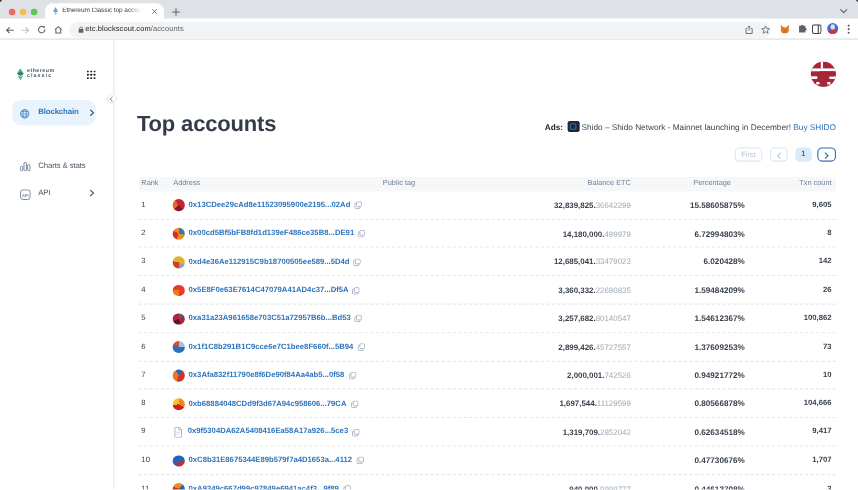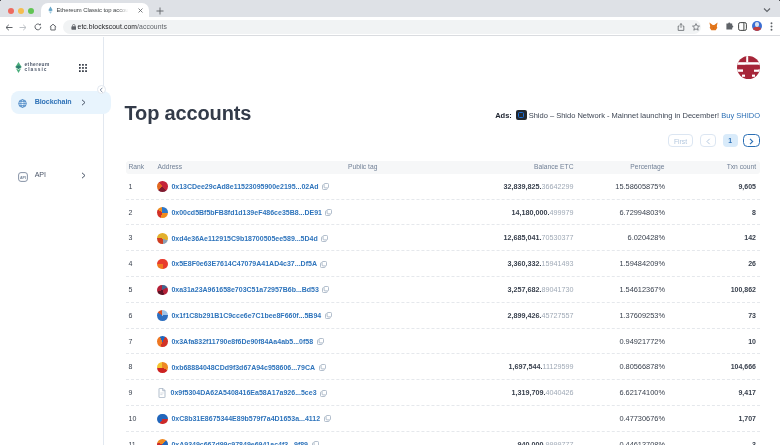--- a/index.html
+++ b/index.html
@@ -8,21 +8,21 @@
 #tab{position:absolute;left:41.3px;top:3px;width:107.7px;height:14px;background:#fff;border-radius:7px 7px 0 0}
 #tabtitle{position:absolute;left:15.2px;top:3.6px;width:79px;height:9px;font-size:5.9px;color:#3C4043;letter-spacing:-.05px;white-space:nowrap;overflow:hidden}
 #tabfade{position:absolute;left:76px;top:2px;width:19px;height:11px;background:linear-gradient(90deg,rgba(255,255,255,0),#fff 60%)}
 #toolbar{position:absolute;left:0;top:17px;width:780px;height:19px;background:#fff;border-bottom:1px solid #DADCE0}
 #omnibox{position:absolute;left:63px;top:2.5px;width:638px;height:14.5px;border-radius:7.5px;background:#F1F3F4}
 #url{position:absolute;left:14.5px;top:3.6px;font-size:6.8px;font-weight:500;color:#202124;letter-spacing:.1px;white-space:nowrap}
 #url .path{color:#5F6368}
 
 #page{position:absolute;left:0;top:37px;width:780px;height:408px;background:#fff}
 #sidebar{position:absolute;left:0;top:0;width:104px;height:408px;border-right:1px solid #E2E8F0}
-.menuitem{position:absolute;left:11px;width:100px;height:23px;border-radius:8px}
+.menuitem{position:absolute;left:11px;width:76px;height:23px;border-radius:8px}
 .mi-label{position:absolute;left:23.7px;top:0;height:23px;line-height:23px;font-size:7.1px;color:#4A5568;letter-spacing:-.1px;white-space:nowrap}
 .mi-icon{position:absolute;left:6.5px;top:7.5px}
 .blue{color:#2F72B7}
 #collapsebtn{position:absolute;left:96.5px;top:48px;width:9px;height:9px;background:#fff;border:1px solid #E2E8F0;border-radius:50%;z-index:5}
 
 #searchbar{position:absolute;left:126px;top:17.5px;width:590px;height:29px;border:1px solid #E2E8F0;border-radius:9px}
 #searchph{position:absolute;left:22.5px;top:0;height:27px;line-height:27px;font-size:8px;color:#A0AEC0;letter-spacing:0}
 
 #heading{position:absolute;left:124.5px;top:65.3px;font-size:20px;font-weight:600;color:#333b49;letter-spacing:-.15px}
 #adsline{position:absolute;right:20px;top:72.6px;height:10px;font-size:7.5px;color:#3e4654;white-space:nowrap}
@@ -32,21 +32,21 @@
 #thead{position:absolute;left:126px;top:124px;width:634px;height:12.8px;background:#F6F7F8;border-radius:3px;font-size:6.7px;color:#718096;line-height:12.8px}
 .th{position:absolute;top:0}
 .tr{position:absolute;left:126px;width:634px;height:25.8px;border-bottom:1px dashed #E5E8EC;font-size:7px;line-height:25.4px}
 .rank{position:absolute;left:2.5px;color:#39414e;font-weight:500}
 .aw{position:absolute;left:30.8px;top:0;height:25.8px;display:flex;align-items:center}
 .ic{width:10.8px;height:10.8px;border-radius:50%;margin-right:3.8px;flex:none}
 .addr{color:#2E74BC;font-weight:600;letter-spacing:0}
 .cp{margin-left:3.5px}
 .bal{position:absolute;right:186.5px;color:#39414e;font-weight:600;font-size:7.2px}
 .bal i{font-style:normal;color:#9FA9B6;font-weight:400}
-.pct{position:absolute;right:95px;color:#39414e;font-weight:400;font-size:7.4px}
+.pct{position:absolute;right:83px;color:#39414e;font-weight:700;font-size:7.4px}
 .txn{position:absolute;right:4px;color:#39414e;font-weight:600}
 .corner{position:absolute;top:0;width:3px;height:3px;z-index:20}
 </style></head>
 <body>
 <div id="tabbar">
   <div class="tl" style="left:8.3px;background:#EE6A5F"></div>
   <div class="tl" style="left:18.3px;background:#F5BD4F"></div>
   <div class="tl" style="left:28.3px;background:#61C454"></div>
   <div id="tab">
     <svg style="position:absolute;left:6.6px;top:3.2px" width="5" height="8.4" viewBox="0 0 6 9">
@@ -138,20 +138,28 @@
     <div class="menuitem" style="top:54px;background:#E8F4FD">
       <svg class="mi-icon" width="9" height="9" viewBox="0 0 9 9">
           <circle cx="4.5" cy="4.5" r="3.8" stroke="#3579BE" stroke-width="0.8" fill="none"></circle>
           <ellipse cx="4.5" cy="4.5" rx="1.7" ry="3.8" stroke="#3579BE" stroke-width="0.6" fill="none"></ellipse>
           <path d="M0.8 4.5h7.4M1.5 2.5h6M1.5 6.5h6" stroke="#3579BE" stroke-width="0.6"></path>
         </svg>
       <div class="mi-label blue" style="font-weight:600">Blockchain</div>
       <svg style="position:absolute;left:69.5px;top:8px" width="5" height="7" viewBox="0 0 5 7">
           <path d="M1 0.8L4 3.5L1 6.2" stroke="#44506033" stroke-width="1" fill="none" style="stroke:#475366"></path>
         </svg>
+    </div>
+    <div class="menuitem" style="top:102.5px">
+      <svg class="mi-icon" width="10" height="9" viewBox="0 0 10 9">
+          <rect x="0.5" y="4.2" width="2.2" height="4.2" rx="1.1" stroke="#718096" stroke-width="0.85" fill="none"></rect>
+          <rect x="3.8" y="0.6" width="2.2" height="7.8" rx="1.1" stroke="#718096" stroke-width="0.85" fill="none"></rect>
+          <rect x="7.1" y="2.6" width="2.2" height="5.8" rx="1.1" stroke="#718096" stroke-width="0.85" fill="none"></rect>
+        </svg>
+      <div class="mi-label">Charts &amp; stats</div>
     </div>
     <div class="menuitem" style="top:127px">
       <svg class="mi-icon" width="10" height="10" viewBox="0 0 10 10">
           <rect x="0.6" y="0.6" width="8.8" height="8.8" rx="2.4" stroke="#718096" stroke-width="0.85" fill="none"></rect>
           <text x="5" y="6.7" font-size="3.6" font-weight="700" fill="#718096" text-anchor="middle" font-family="Liberation Sans">API</text>
         </svg>
       <div class="mi-label">API</div>
       <svg style="position:absolute;left:69.5px;top:8px" width="5" height="7" viewBox="0 0 5 7">
           <path d="M1 0.8L4 3.5L1 6.2" stroke="#475366" stroke-width="1" fill="none"></path>
         </svg>
@@ -234,49 +242,49 @@
 <div class="tr" style="top:225.4px">
 <span class="rank">3</span>
 <span class="aw">
       <span class="ic" style="background:conic-gradient(from 0deg,#e2b02c 0 110deg,#8aa0b5 110deg 180deg,#cf3d22 180deg 280deg,#e2b02c 280deg 360deg)"></span>
       <span class="addr">0xd4e36Ae112915C9b18700505ee589...5D4d</span>
       <svg class="cp" width="7" height="7" viewBox="0 0 7 7">
         <rect x="2.1" y="0.5" width="4.4" height="4.4" rx="0.9" stroke="#A0AEC0" stroke-width="0.8" fill="none"></rect>
         <path d="M1.7 1.7H1.4a0.9 0.9 0 0 0-0.9 0.9v3a0.9 0.9 0 0 0 0.9 0.9h3a0.9 0.9 0 0 0 0.9-0.9v-0.3" stroke="#A0AEC0" stroke-width="0.8" fill="none"></path>
       </svg>
     </span>
-<span class="bal">12,685,041.<i>70530377</i></span>
+<span class="bal">12,685,041.<i>33479023</i></span>
 <span class="pct">6.020428%</span>
 <span class="txn">142</span>
 </div>
 <div class="tr" style="top:251.2px">
 <span class="rank">4</span>
 <span class="aw">
       <span class="ic" style="background:conic-gradient(from 0deg,#e83b2d 0 180deg,#ef7a1f 180deg 270deg,#e83b2d 270deg 360deg)"></span>
       <span class="addr">0x5E8F0e63E7614C47079A41AD4c37...Df5A</span>
       <svg class="cp" width="7" height="7" viewBox="0 0 7 7">
         <rect x="2.1" y="0.5" width="4.4" height="4.4" rx="0.9" stroke="#A0AEC0" stroke-width="0.8" fill="none"></rect>
         <path d="M1.7 1.7H1.4a0.9 0.9 0 0 0-0.9 0.9v3a0.9 0.9 0 0 0 0.9 0.9h3a0.9 0.9 0 0 0 0.9-0.9v-0.3" stroke="#A0AEC0" stroke-width="0.8" fill="none"></path>
       </svg>
     </span>
-<span class="bal">3,360,332.<i>15941493</i></span>
+<span class="bal">3,360,332.<i>22690835</i></span>
 <span class="pct">1.59484209%</span>
 <span class="txn">26</span>
 </div>
 <div class="tr" style="top:277.0px">
 <span class="rank">5</span>
 <span class="aw">
       <span class="ic" style="background:conic-gradient(from 0deg,#47648c 0 60deg,#b32038 60deg 160deg,#5d1426 160deg 250deg,#b32038 250deg 360deg)"></span>
       <span class="addr">0xa31a23A961658e703C51a72957B6b...Bd53</span>
       <svg class="cp" width="7" height="7" viewBox="0 0 7 7">
         <rect x="2.1" y="0.5" width="4.4" height="4.4" rx="0.9" stroke="#A0AEC0" stroke-width="0.8" fill="none"></rect>
         <path d="M1.7 1.7H1.4a0.9 0.9 0 0 0-0.9 0.9v3a0.9 0.9 0 0 0 0.9 0.9h3a0.9 0.9 0 0 0 0.9-0.9v-0.3" stroke="#A0AEC0" stroke-width="0.8" fill="none"></path>
       </svg>
     </span>
-<span class="bal">3,257,682.<i>89041730</i></span>
+<span class="bal">3,257,682.<i>80140547</i></span>
 <span class="pct">1.54612367%</span>
 <span class="txn">100,862</span>
 </div>
 <div class="tr" style="top:302.8px">
 <span class="rank">6</span>
 <span class="aw">
       <span class="ic" style="background:conic-gradient(from 0deg,#9fc3e8 20deg 90deg,#2e6fc0 90deg 300deg,#d84f24 300deg 380deg)"></span>
       <span class="addr">0x1f1C8b291B1C9cce6e7C1bee8F660f...5B94</span>
       <svg class="cp" width="7" height="7" viewBox="0 0 7 7">
         <rect x="2.1" y="0.5" width="4.4" height="4.4" rx="0.9" stroke="#A0AEC0" stroke-width="0.8" fill="none"></rect>
@@ -290,20 +298,21 @@
 <div class="tr" style="top:328.6px">
 <span class="rank">7</span>
 <span class="aw">
       <span class="ic" style="background:conic-gradient(from 330deg,#2266bb 0 60deg,#d13326 60deg 230deg,#ee7722 230deg 360deg)"></span>
       <span class="addr">0x3Afa832f11790e8f6De90f84Aa4ab5...0f58</span>
       <svg class="cp" width="7" height="7" viewBox="0 0 7 7">
         <rect x="2.1" y="0.5" width="4.4" height="4.4" rx="0.9" stroke="#A0AEC0" stroke-width="0.8" fill="none"></rect>
         <path d="M1.7 1.7H1.4a0.9 0.9 0 0 0-0.9 0.9v3a0.9 0.9 0 0 0 0.9 0.9h3a0.9 0.9 0 0 0 0.9-0.9v-0.3" stroke="#A0AEC0" stroke-width="0.8" fill="none"></path>
       </svg>
     </span>
+<span class="bal">2,000,001.<i>742526</i></span>
 <span class="pct">0.94921772%</span>
 <span class="txn">10</span>
 </div>
 <div class="tr" style="top:354.4px">
 <span class="rank">8</span>
 <span class="aw">
       <span class="ic" style="background:conic-gradient(from 0deg,#ee8822 0 120deg,#cc2222 120deg 260deg,#f4c430 260deg 360deg)"></span>
       <span class="addr">0xb68884048CDd9f3d67A94c958606...79CA</span>
       <svg class="cp" width="7" height="7" viewBox="0 0 7 7">
         <rect x="2.1" y="0.5" width="4.4" height="4.4" rx="0.9" stroke="#A0AEC0" stroke-width="0.8" fill="none"></rect>
@@ -321,22 +330,22 @@
         <path d="M1 0.9a0.5 0.5 0 0 1 0.5-0.5h3.4L7 2.5V9.1a0.5 0.5 0 0 1-0.5 0.5H1.5A0.5 0.5 0 0 1 1 9.1Z" stroke="#A0AEC0" stroke-width="0.8" fill="#fff"></path>
         <path d="M4.7 0.5V2.7H7" stroke="#A0AEC0" stroke-width="0.8" fill="none"></path>
         <path d="M2.3 5h3.4M2.3 6.6h2.2" stroke="#C3CBD5" stroke-width="0.7"></path>
       </svg>
       <span class="addr">0x9f5304DA62A5408416Ea58A17a926...5ce3</span>
       <svg class="cp" width="7" height="7" viewBox="0 0 7 7">
         <rect x="2.1" y="0.5" width="4.4" height="4.4" rx="0.9" stroke="#A0AEC0" stroke-width="0.8" fill="none"></rect>
         <path d="M1.7 1.7H1.4a0.9 0.9 0 0 0-0.9 0.9v3a0.9 0.9 0 0 0 0.9 0.9h3a0.9 0.9 0 0 0 0.9-0.9v-0.3" stroke="#A0AEC0" stroke-width="0.8" fill="none"></path>
       </svg>
     </span>
-<span class="bal">1,319,709.<i>4040426</i></span>
-<span class="pct">6.62174100%</span>
+<span class="bal">1,319,709.<i>2852042</i></span>
+<span class="pct">0.62634518%</span>
 <span class="txn">9,417</span>
 </div>
 <div class="tr" style="top:406.0px">
 <span class="rank">10</span>
 <span class="aw">
       <span class="ic" style="background:conic-gradient(from 90deg,#cc2a2a 0 120deg,#2266bb 120deg 360deg)"></span>
       <span class="addr">0xC8b31E8675344E89b579f7a4D1653a...4112</span>
       <svg class="cp" width="7" height="7" viewBox="0 0 7 7">
         <rect x="2.1" y="0.5" width="4.4" height="4.4" rx="0.9" stroke="#A0AEC0" stroke-width="0.8" fill="none"></rect>
         <path d="M1.7 1.7H1.4a0.9 0.9 0 0 0-0.9 0.9v3a0.9 0.9 0 0 0 0.9 0.9h3a0.9 0.9 0 0 0 0.9-0.9v-0.3" stroke="#A0AEC0" stroke-width="0.8" fill="none"></path>

